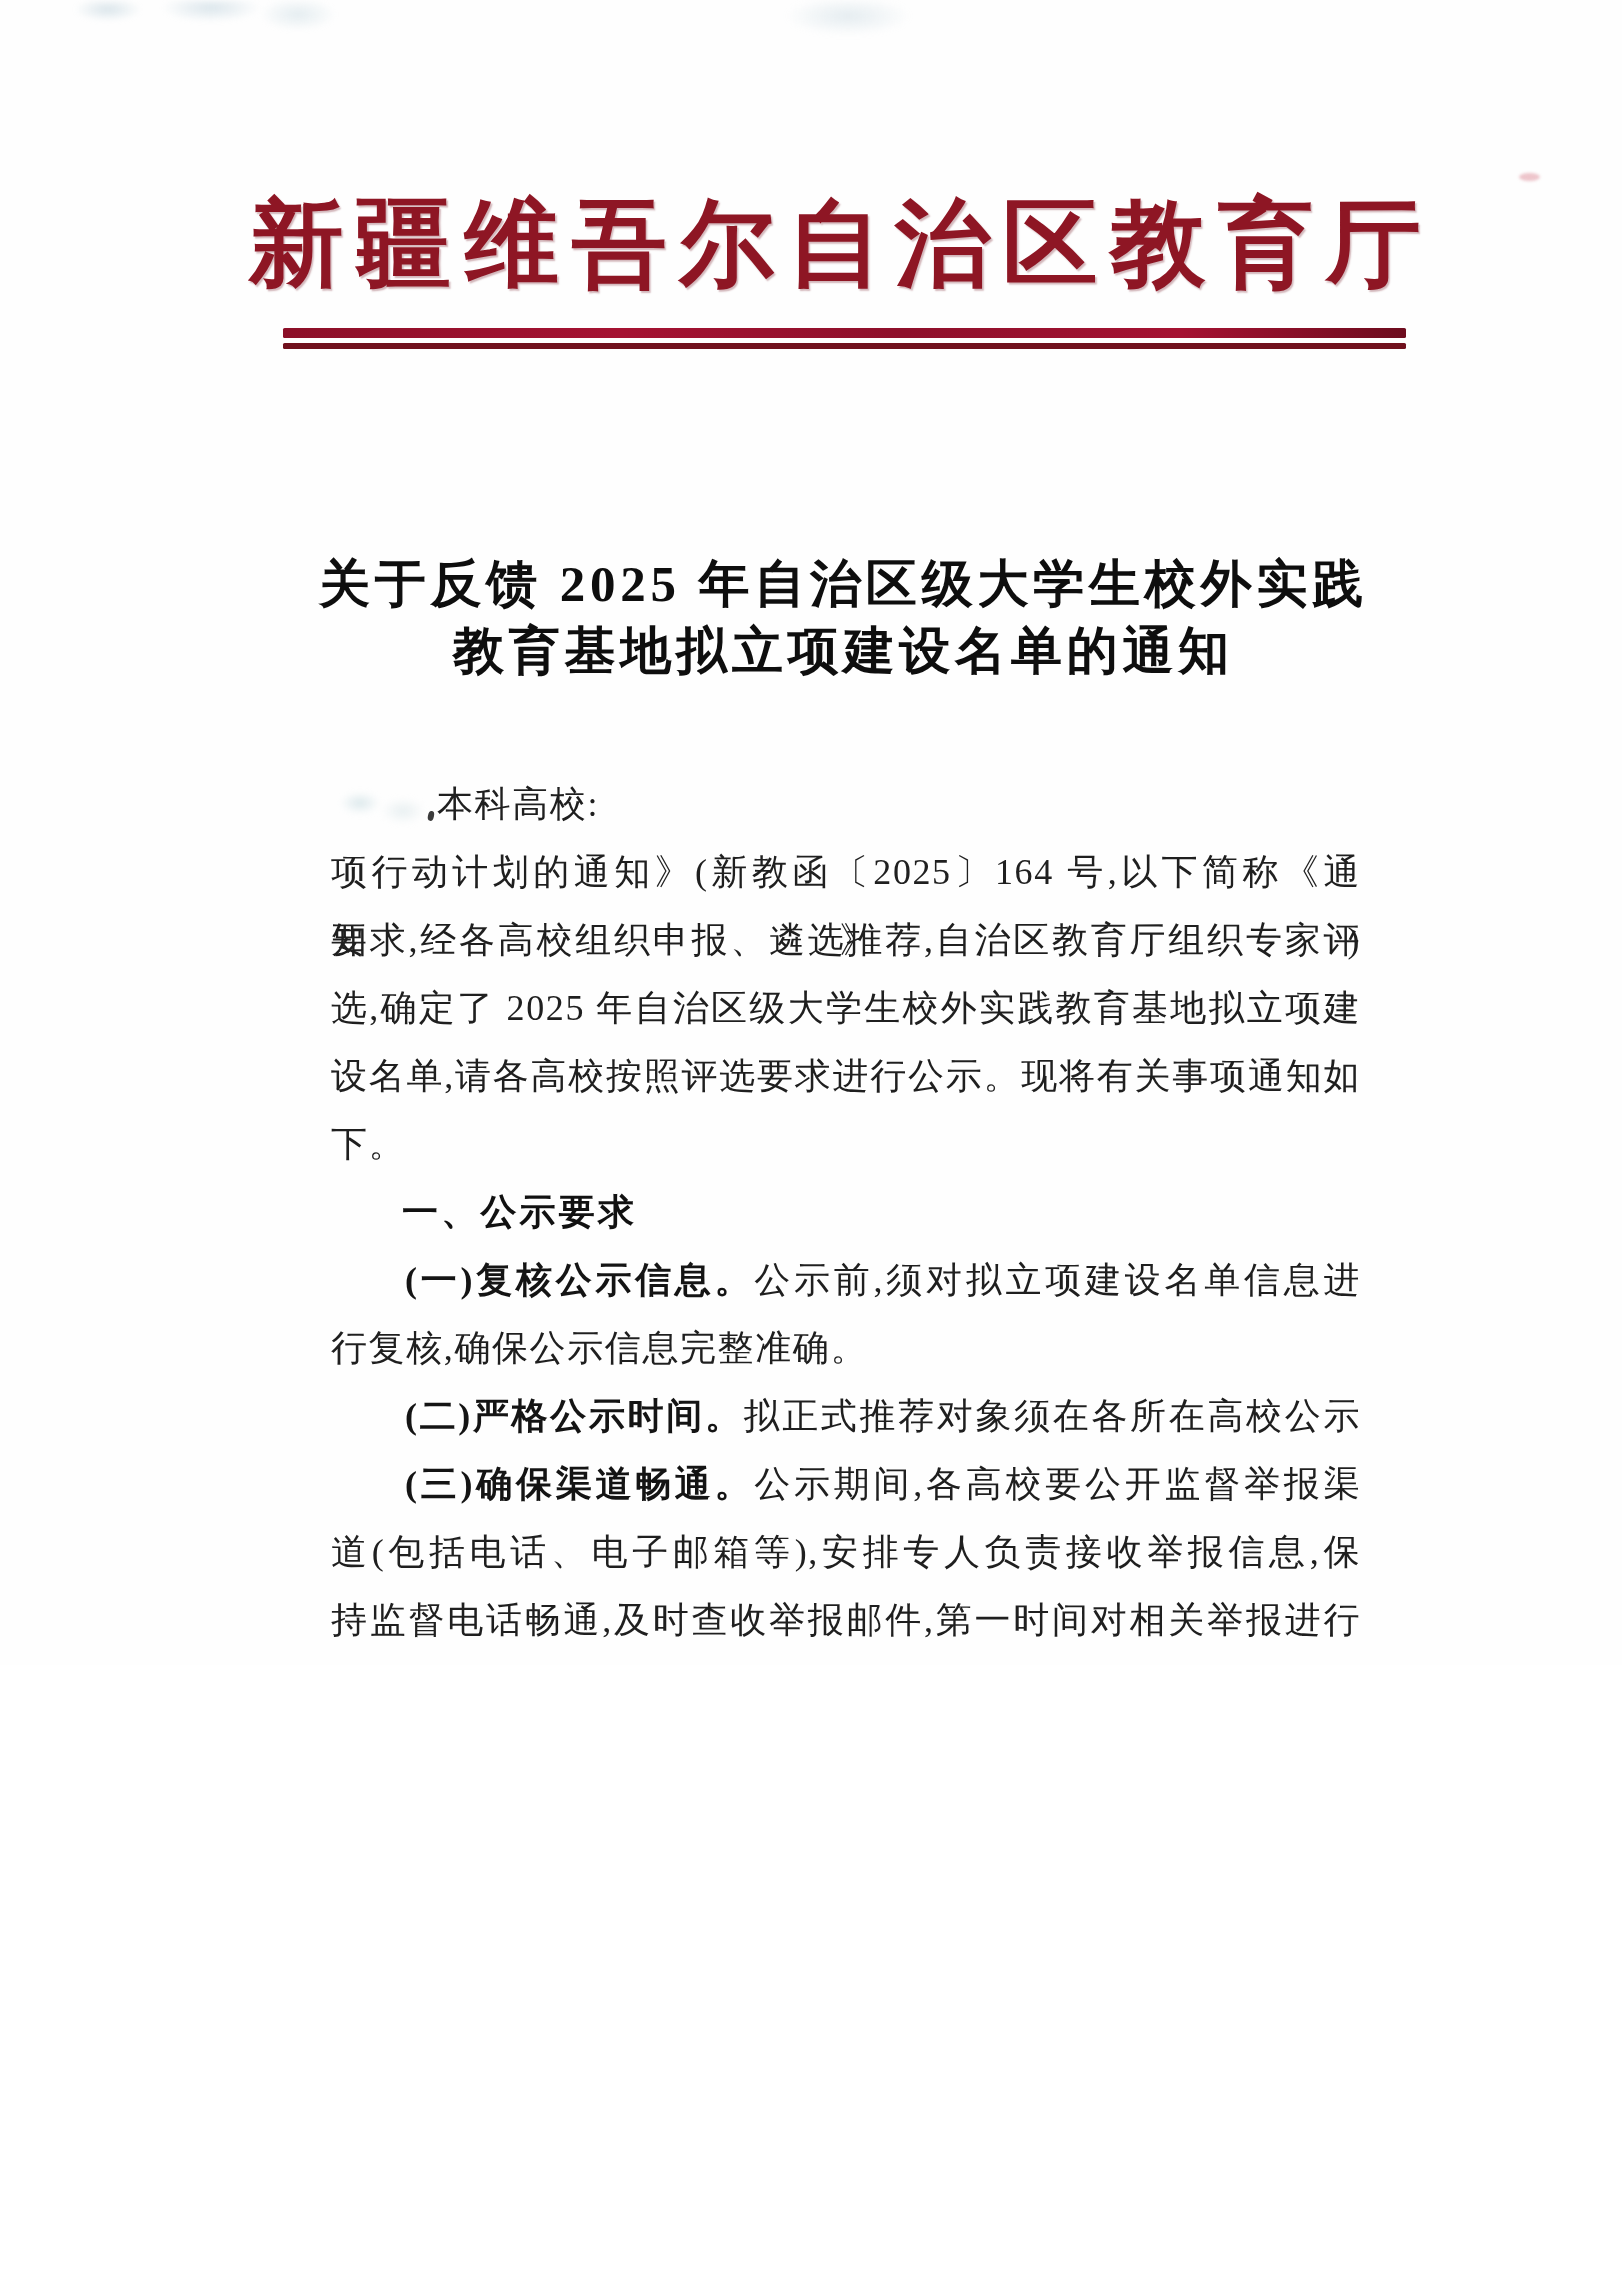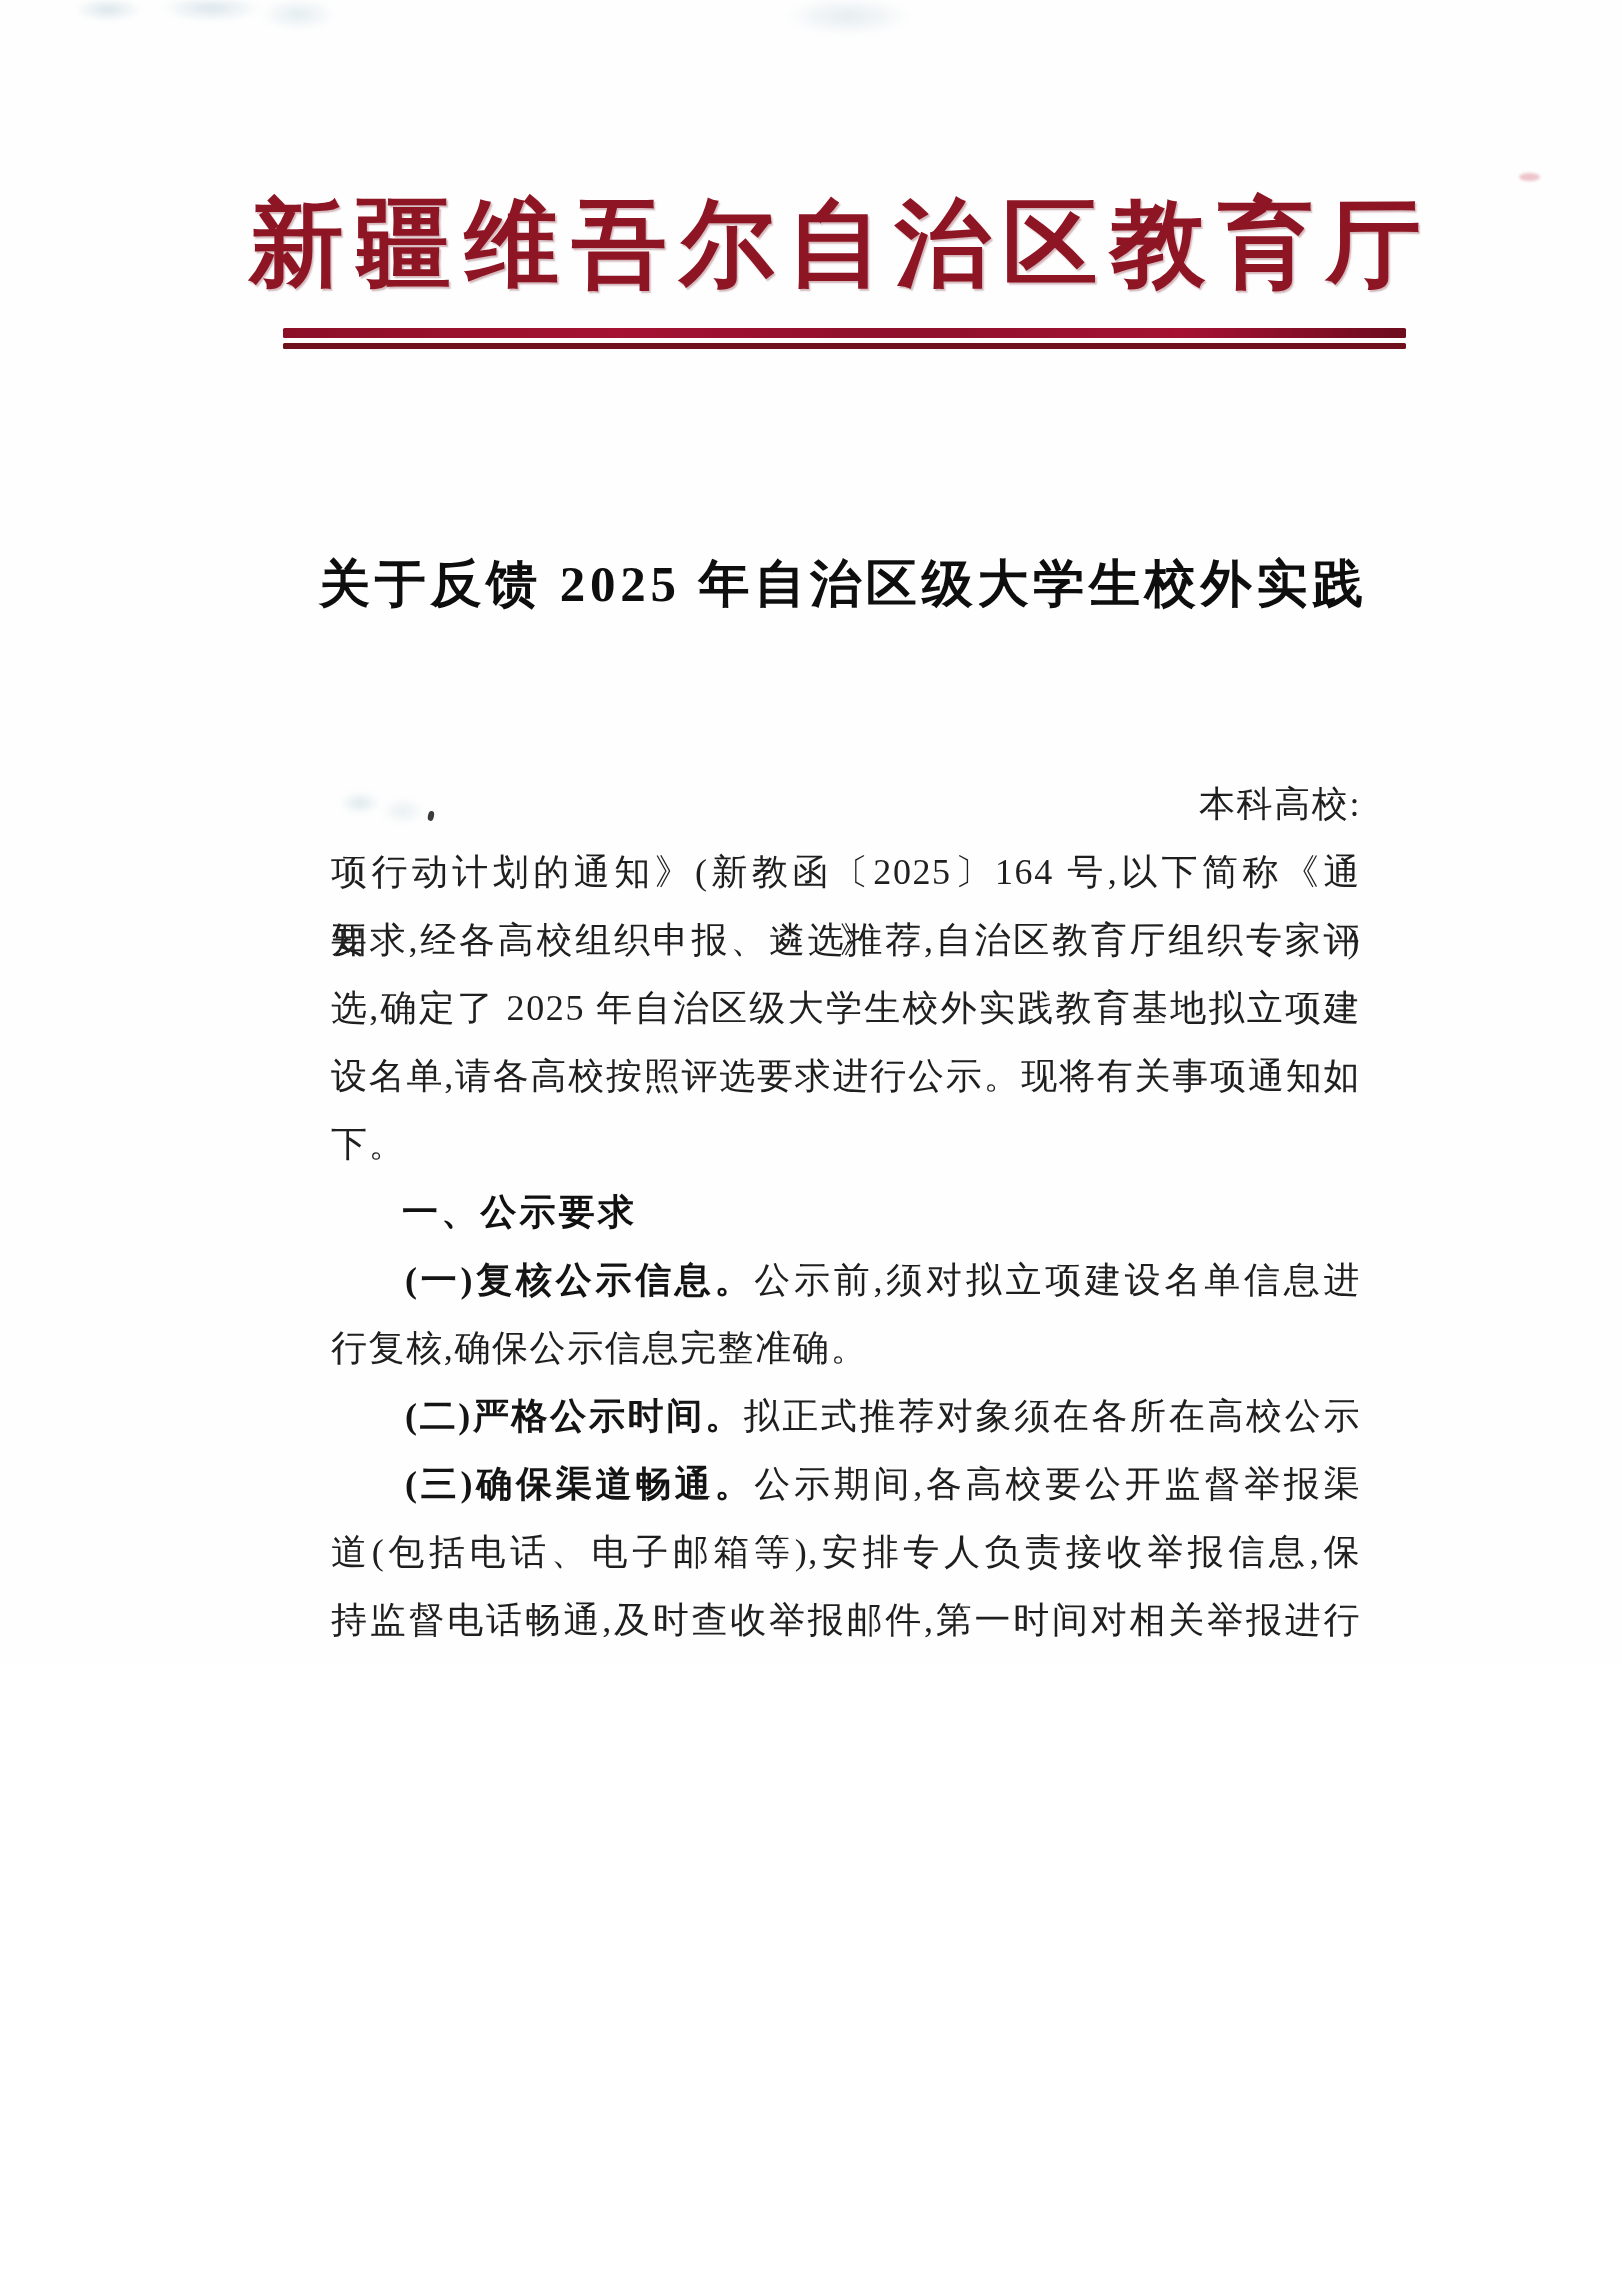--- a/index.html
+++ b/index.html
@@ -37,21 +37,21 @@
   }
   
   .body-block{
     position:absolute;left:331px;top:770px;width:1030px;
     font-size:36px;line-height:68px;color:#1f1f1f;
     letter-spacing:1.6px;
   }
   .line{height:68px;white-space:nowrap;}
   .just{white-space:normal;text-align:justify;text-align-last:justify;}
   .ind{padding-left:74px;}
-  .salutation{padding-left:106px;text-align:right;}
+  .salutation{padding-left:106px;}
   .sec-heading{
     font-family:"Liberation Sans","DejaVu Sans",sans-serif;
     font-weight:700;letter-spacing:3.2px;color:#111;
     padding-left:71px;
   }
   .lead{font-weight:700;color:#141414;font-family:Liberation Serif, serif;}
   
   .smudge{position:absolute;pointer-events:none;}
   .sm-topleft{
     left:76px;top:0;width:261px;height:51px;
@@ -100,20 +100,21 @@
   <div class="smudge sm-topleft"></div>
   <div class="smudge sm-topmid"></div>
   <div class="smudge sm-pink-right"></div>
 
   <div class="agency">新疆维吾尔自治区教育厅</div>
   <div class="rule rule-top-thick"></div>
   <div class="rule rule-top-thin"></div>
 
   <div class="doc-title">
     <div>关于反馈 2025 年自治区级大学生校外实践</div>
+    <div>教育基地拟立项建设名单的通知</div>
   </div>
 
   <div class="smudge sm-redact"></div>
   <div class="smudge sm-dot"></div>
 
   <div class="body-block">
     <div class="line salutation">本科高校:</div>
 
     <div class="line just">项行动计划的通知》(新教函〔2025〕164 号,以下简称《通知》)</div>
     <div class="line just">要求,经各高校组织申报、遴选推荐,自治区教育厅组织专家评</div>

